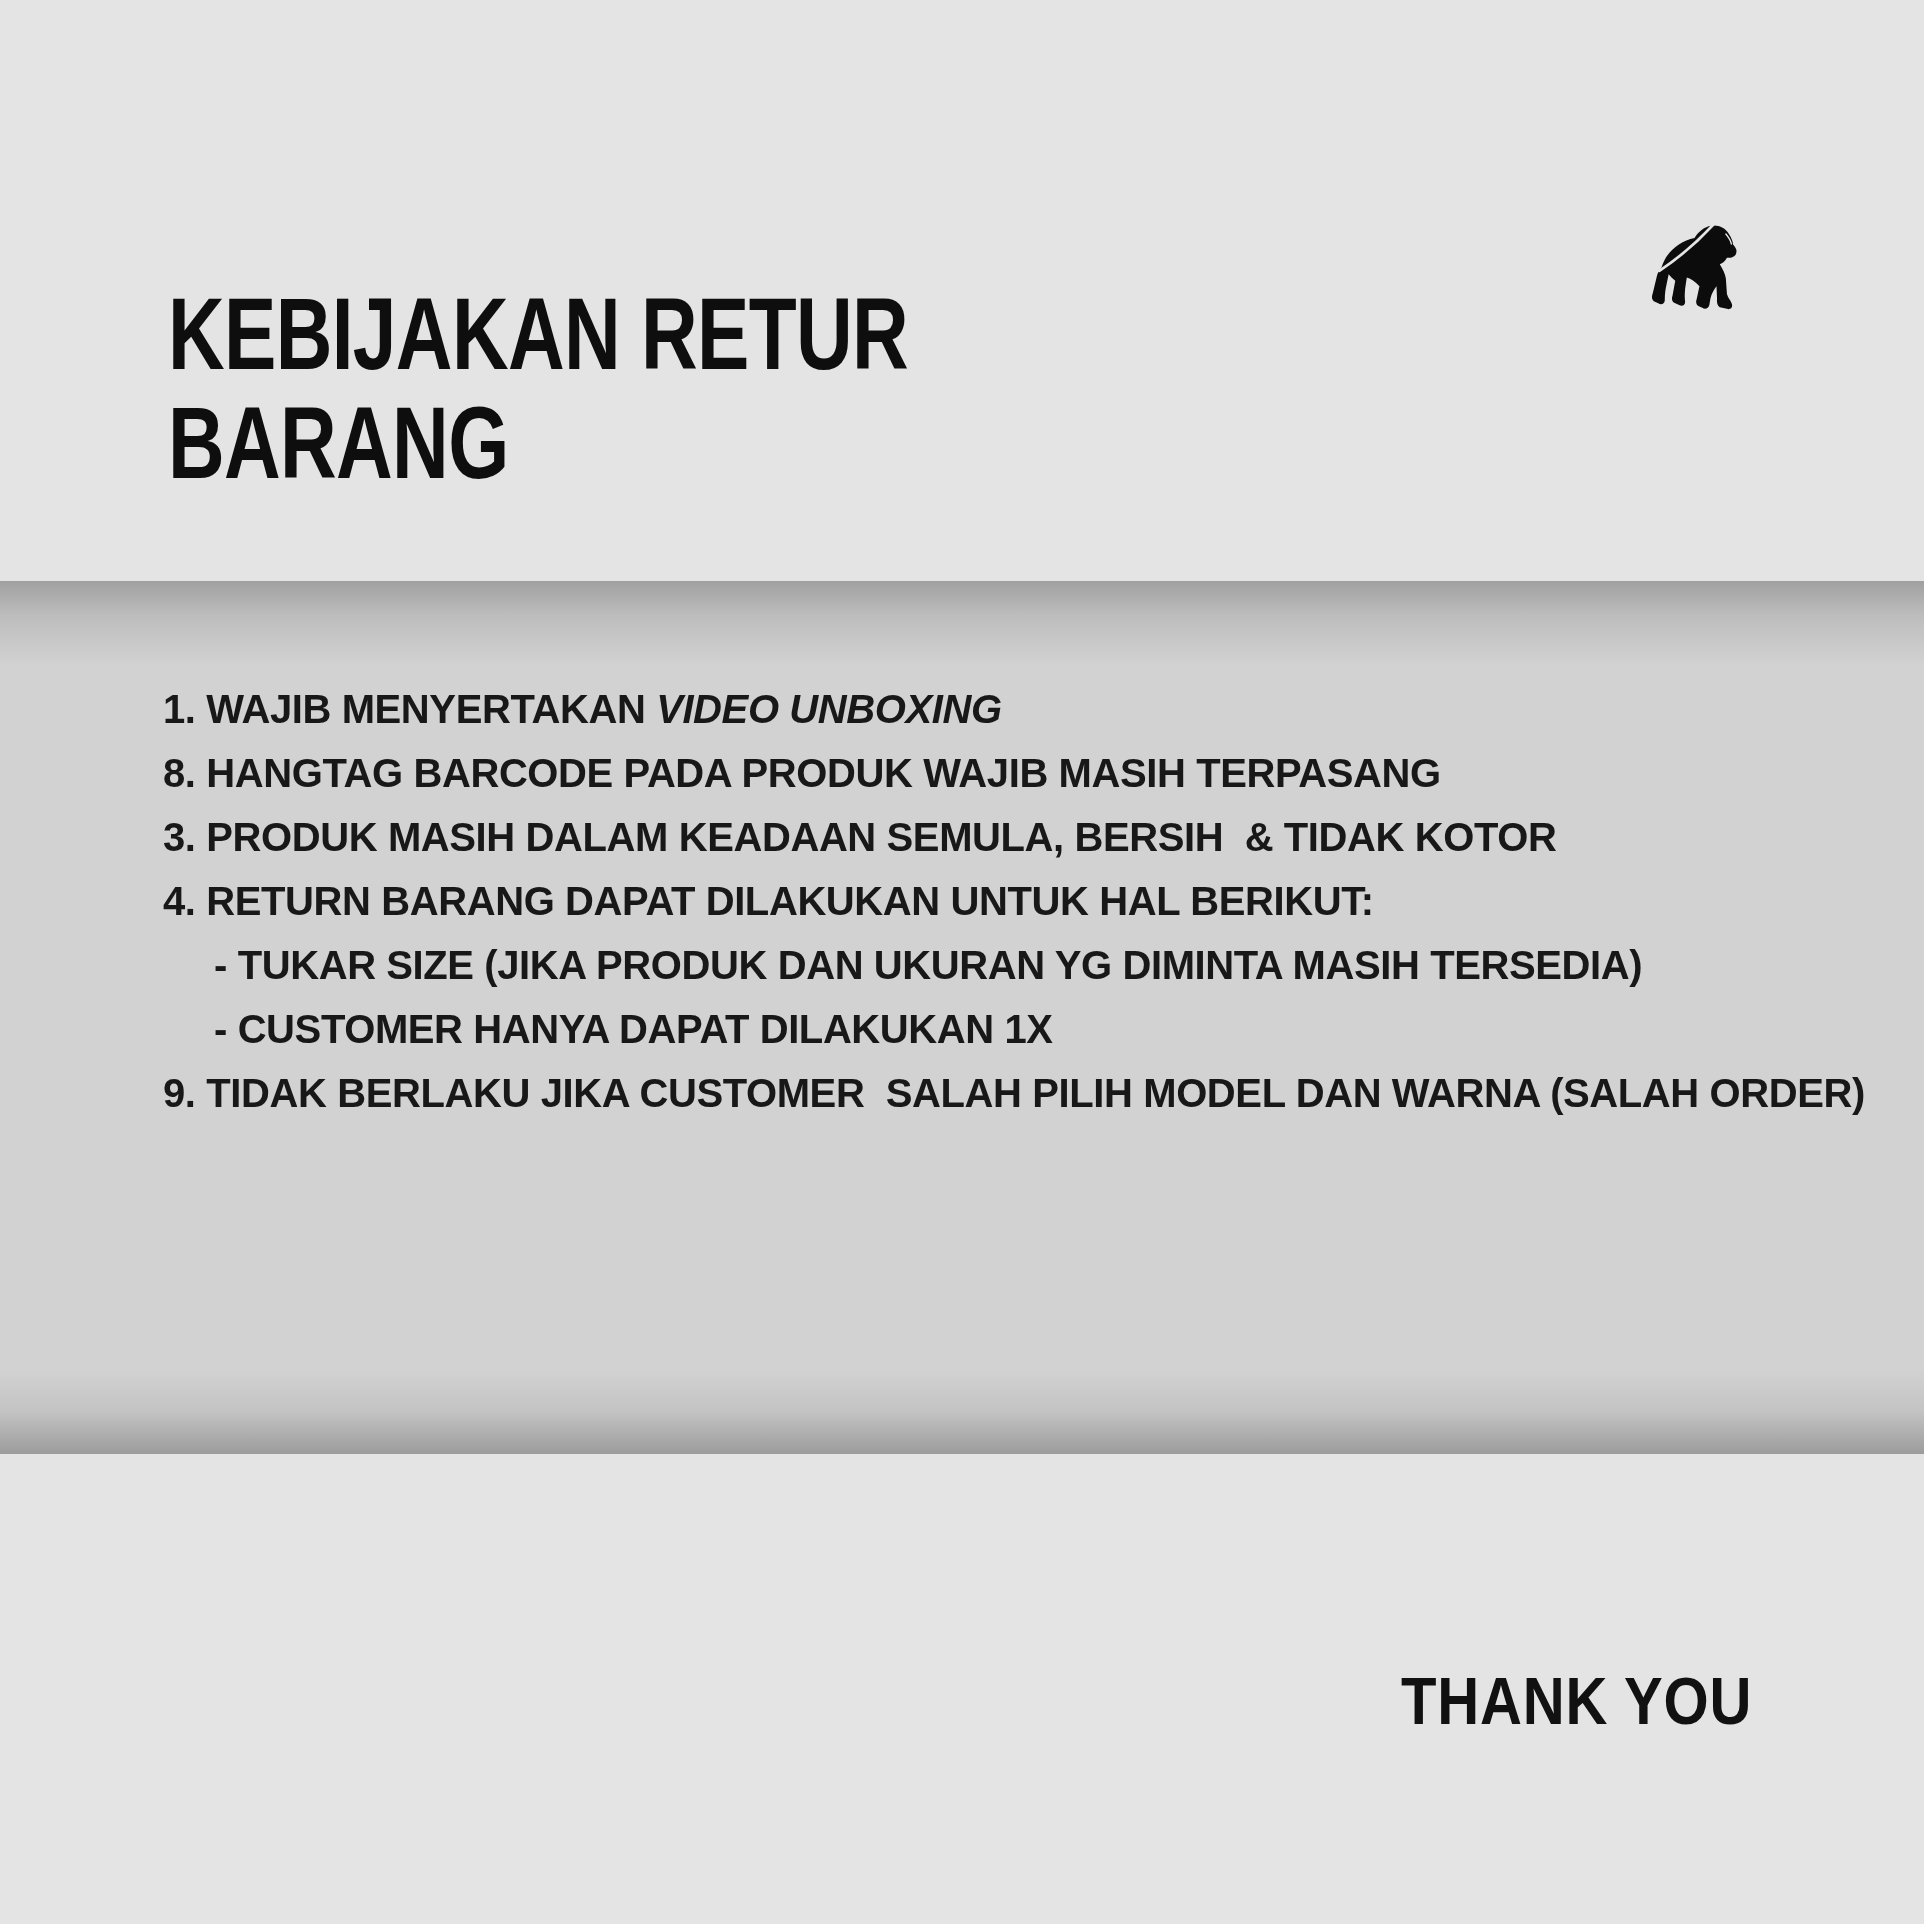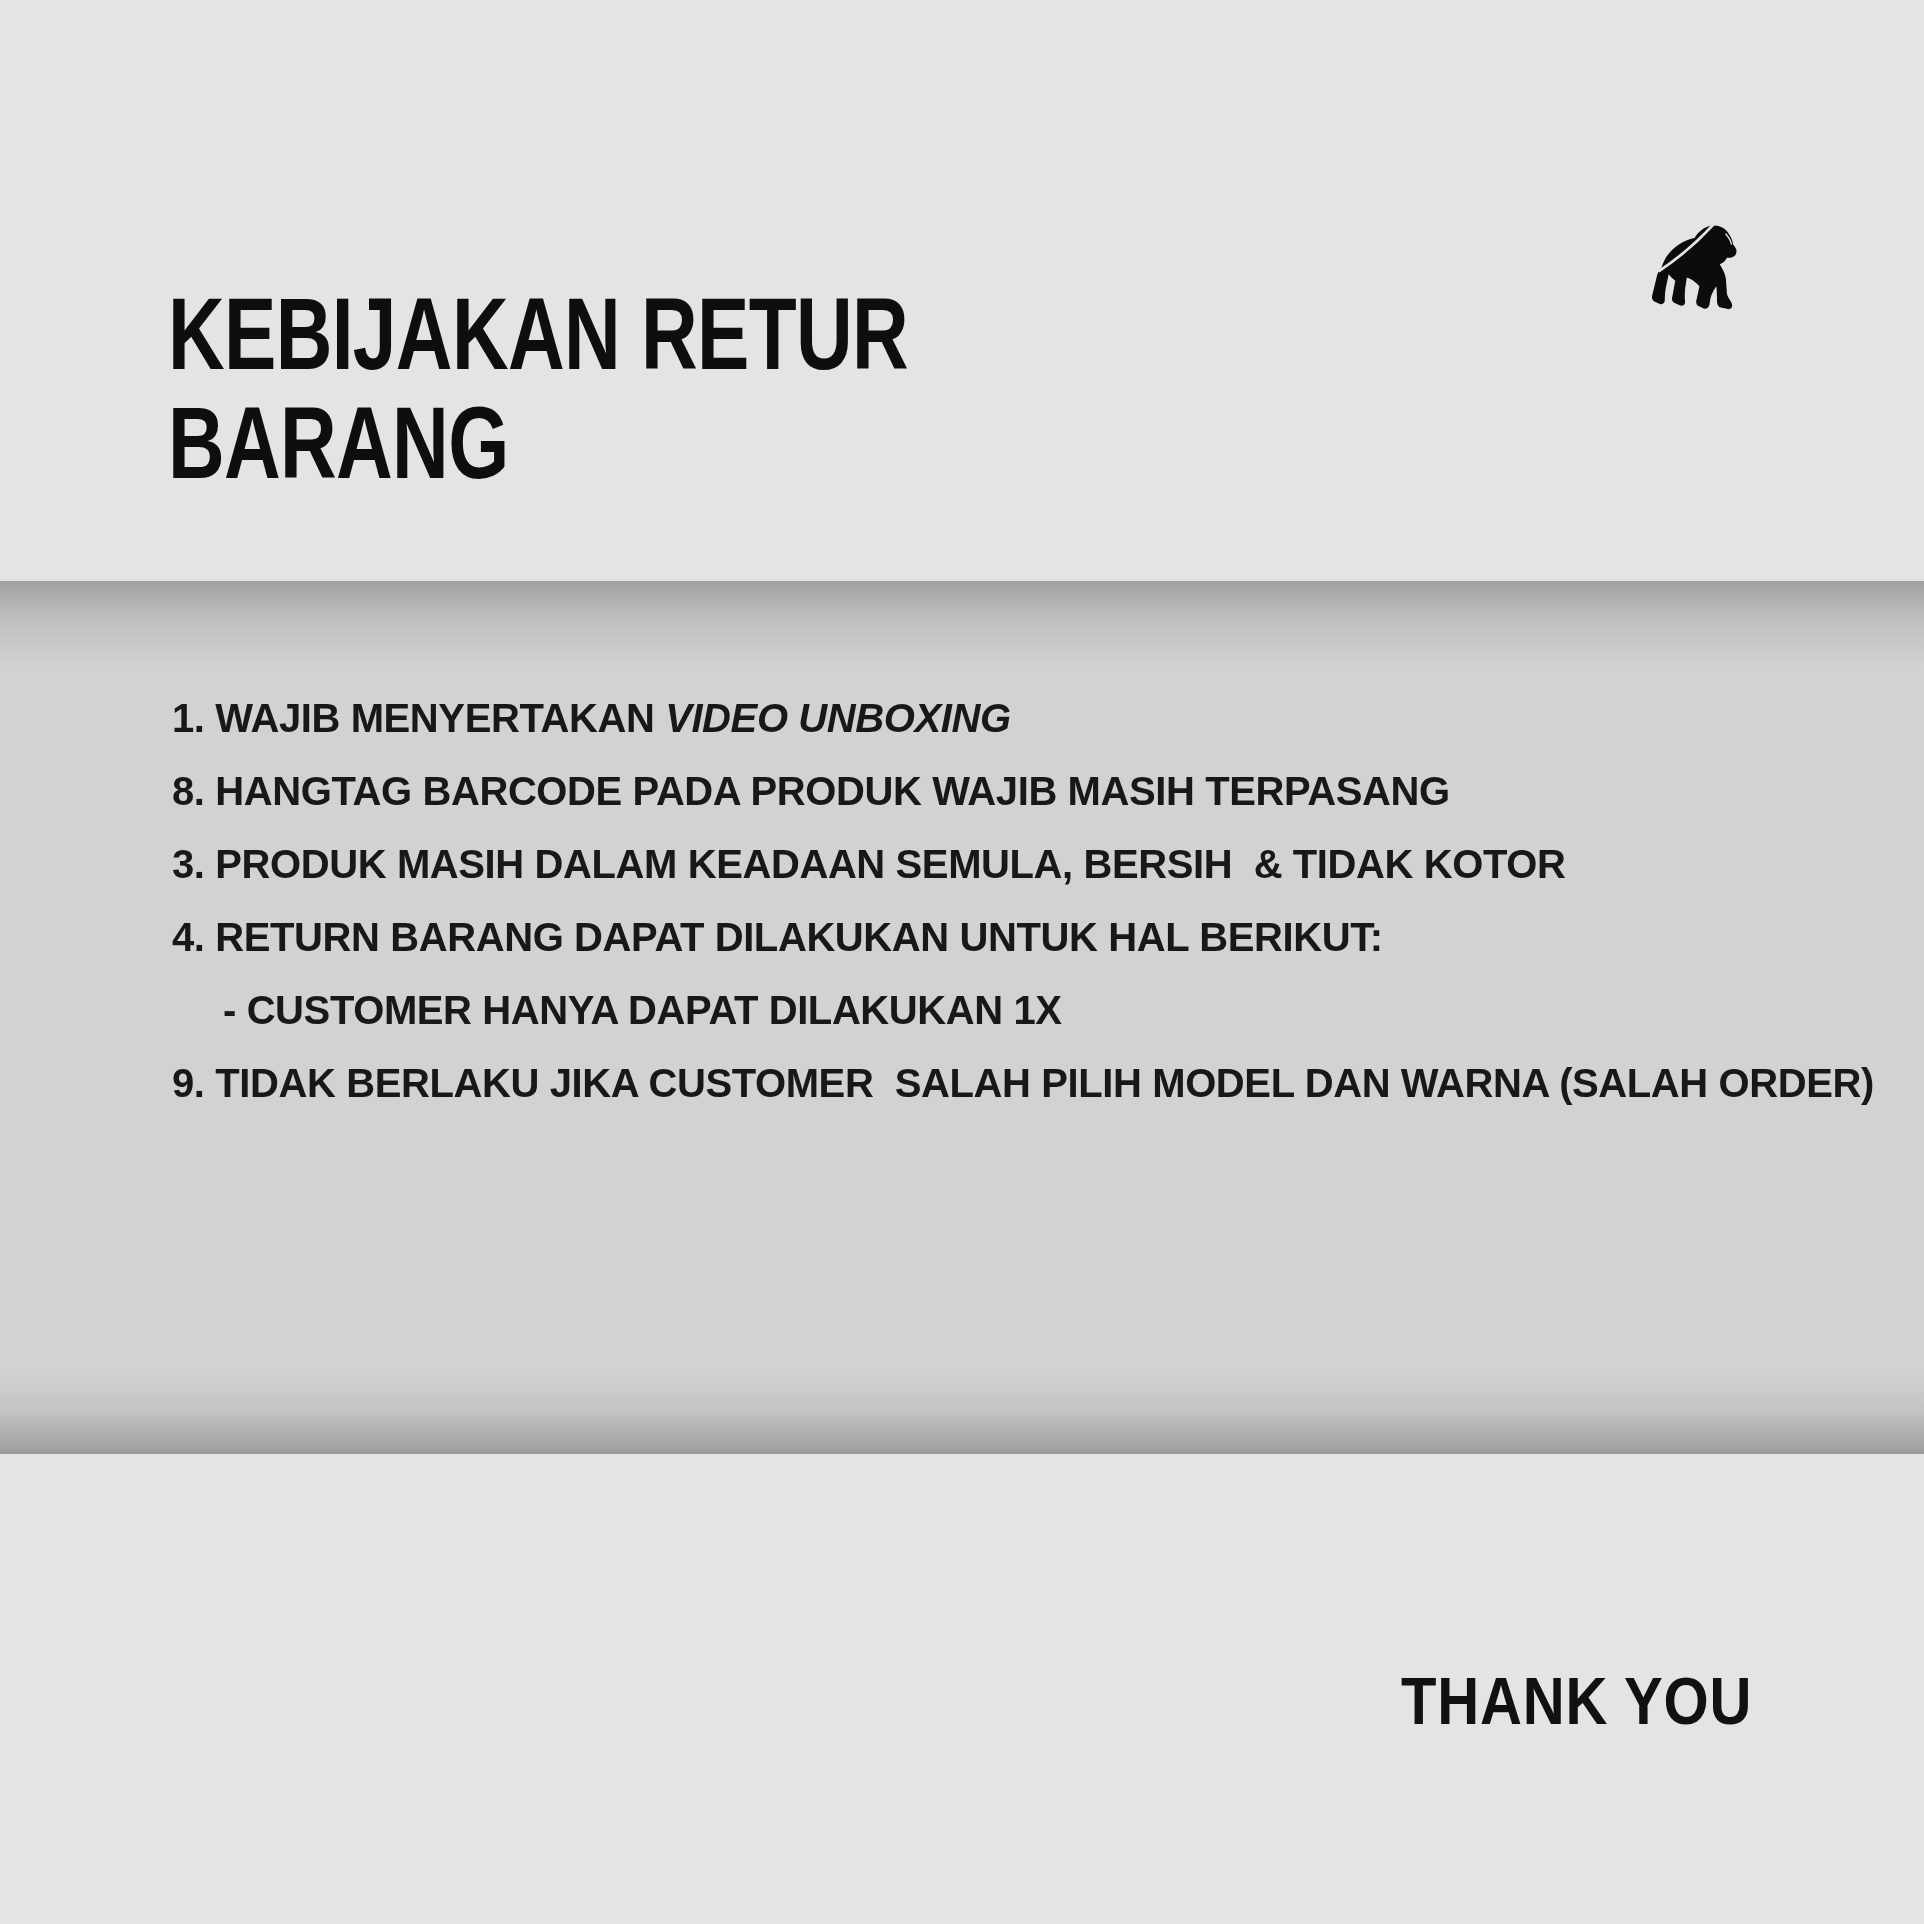--- a/index.html
+++ b/index.html
@@ -91,21 +91,21 @@
     left: 163px;
     top: 677px;
     width: 1693px;
     z-index: 3;
     font-size: 40px;
     font-weight: bold;
     letter-spacing: -0.4px;
     color: #181818;
   }
   .policy .line {
-    margin: 9px;
+    margin: 0;
     height: 64px;
     line-height: 64px;
     white-space: pre;
   }
   .policy .line.indent {
     padding-left: 51px;
   }
   .policy .ital {
     font-style: italic;
   }
@@ -175,18 +175,19 @@
     Z"></path>
   <path fill="none" stroke="#e5e4e4" stroke-width="5" stroke-linecap="round" d="M124,14 C100,40 68,70 26,98"></path>
   <path fill="none" stroke="#e5e4e4" stroke-width="2.5" stroke-linecap="round" d="M147,31 C152,37 156,43 157,49"></path>
 </svg>
 
 <div class="policy">
   <p class="line"><span>1. WAJIB MENYERTAKAN </span><span class="ital">VIDEO UNBOXING</span></p>
   <p class="line">8. HANGTAG BARCODE PADA PRODUK WAJIB MASIH TERPASANG</p>
   <p class="line">3. PRODUK MASIH DALAM KEADAAN SEMULA, BERSIH  &amp; TIDAK KOTOR</p>
   <p class="line">4. RETURN BARANG DAPAT DILAKUKAN UNTUK HAL BERIKUT:</p>
+  <p class="line indent">- TUKAR SIZE (JIKA PRODUK DAN UKURAN YG DIMINTA MASIH TERSEDIA)</p>
   <p class="line indent">- CUSTOMER HANYA DAPAT DILAKUKAN 1X</p>
   <p class="line">9. TIDAK BERLAKU JIKA CUSTOMER  SALAH PILIH MODEL DAN WARNA (SALAH ORDER)</p>
 </div>
 
 <div class="thank-you">THANK YOU</div>
 
 
 </body></html>

